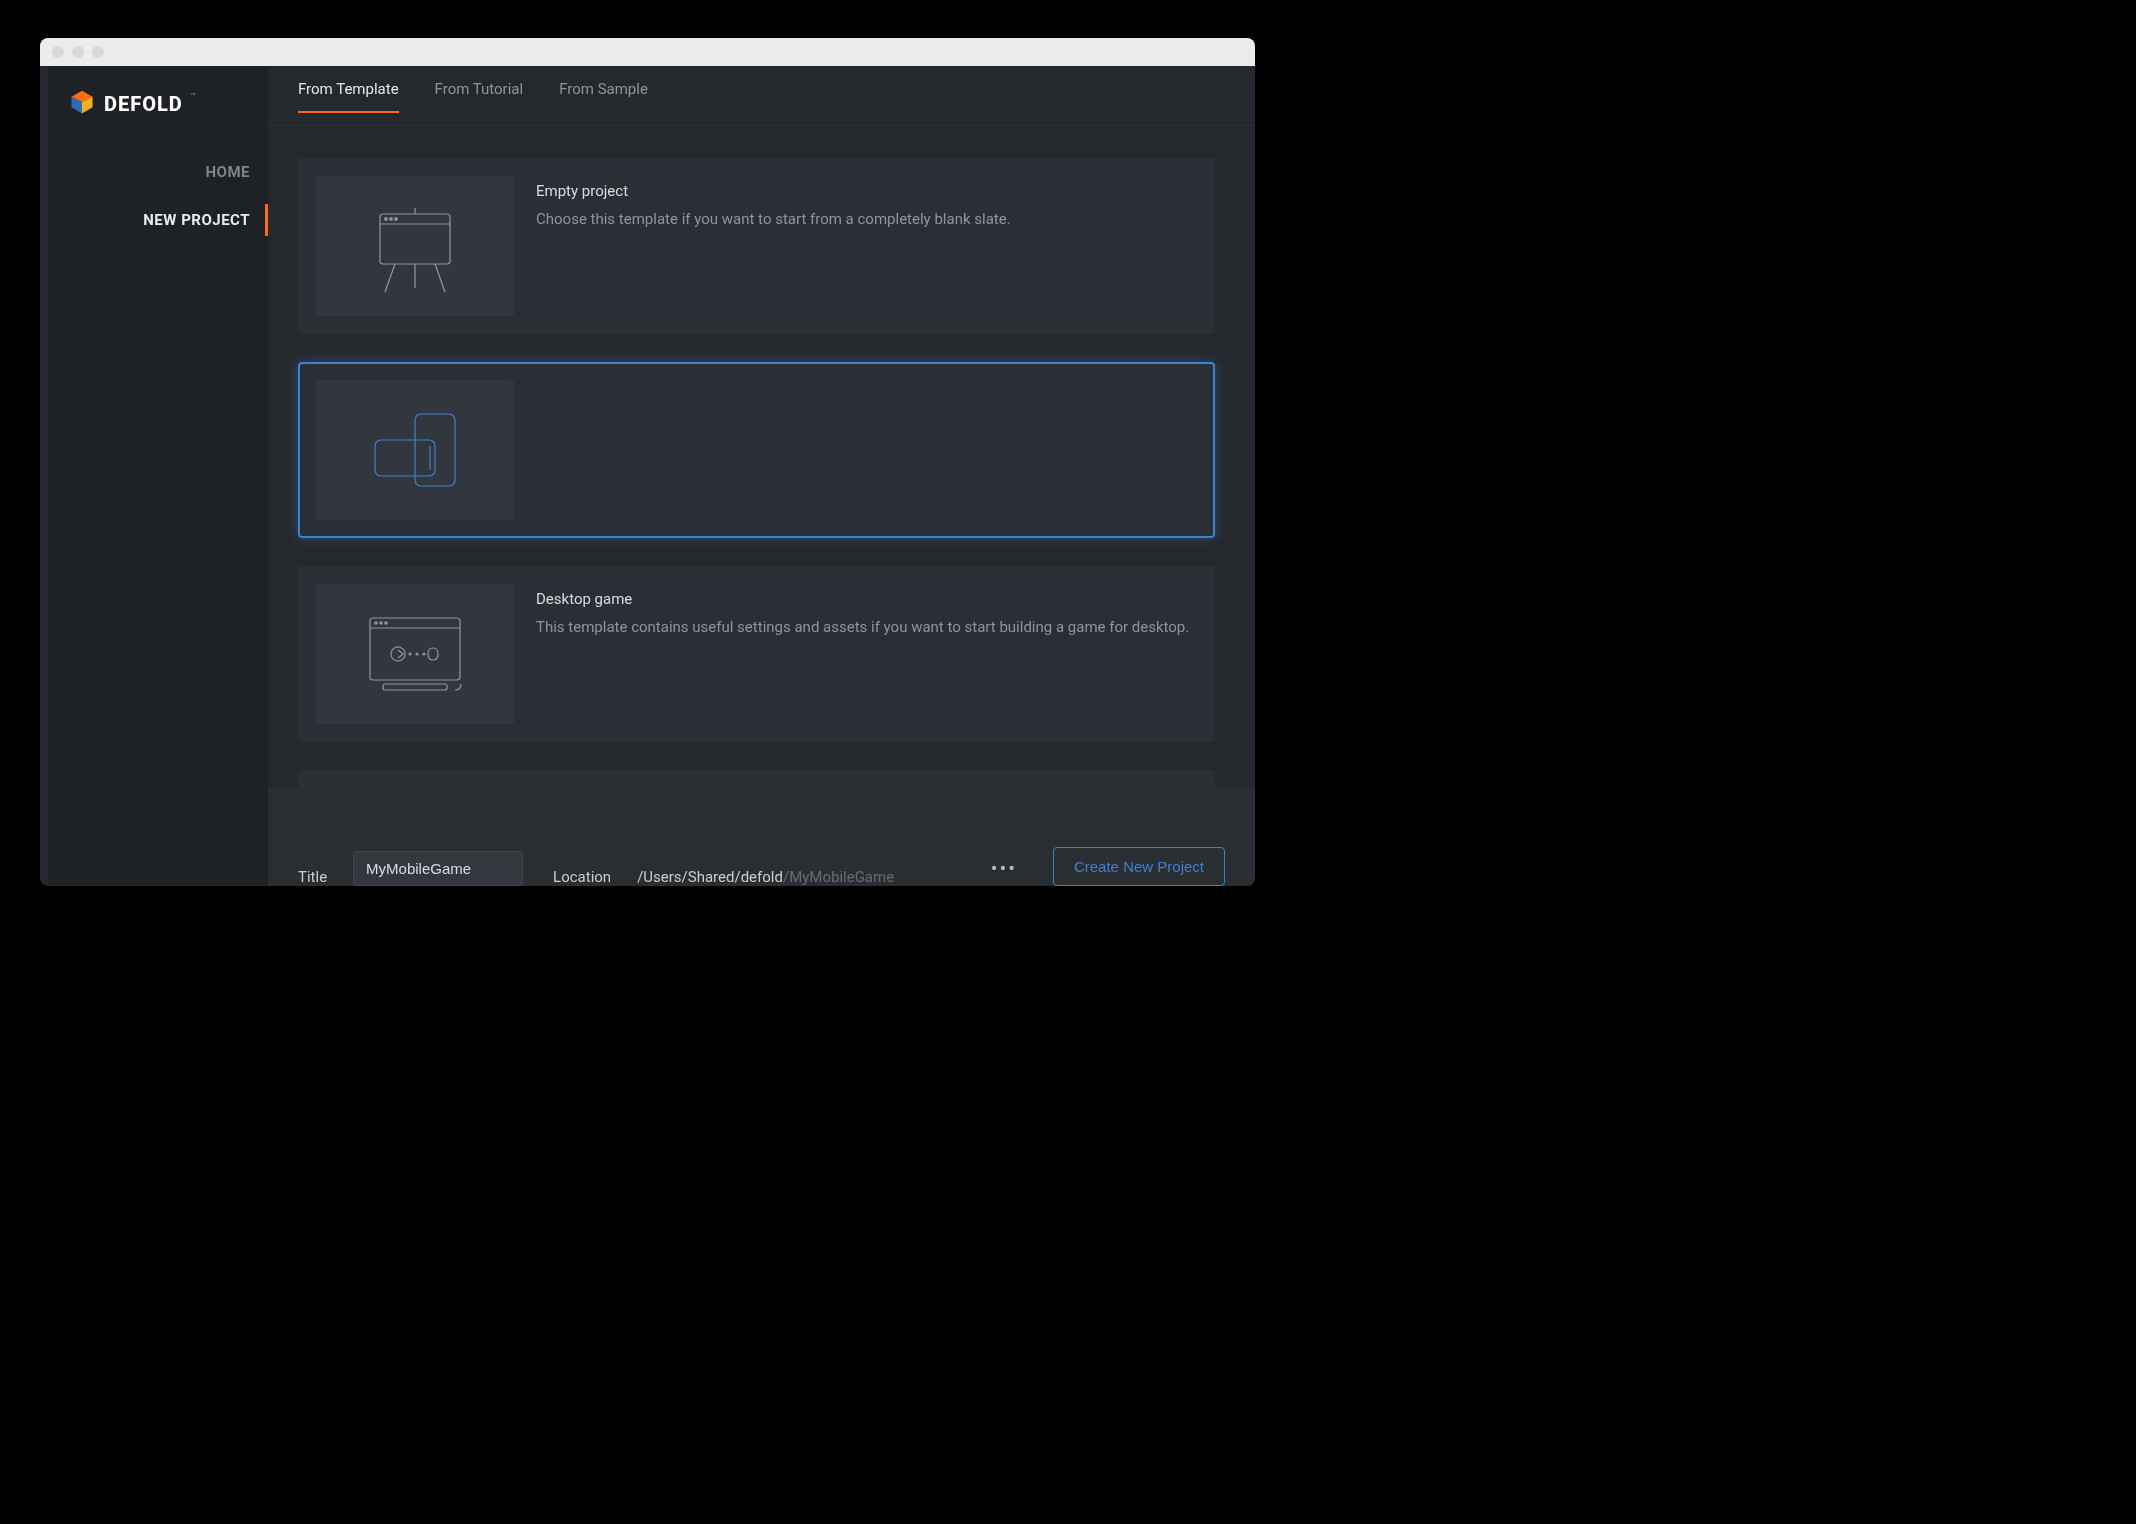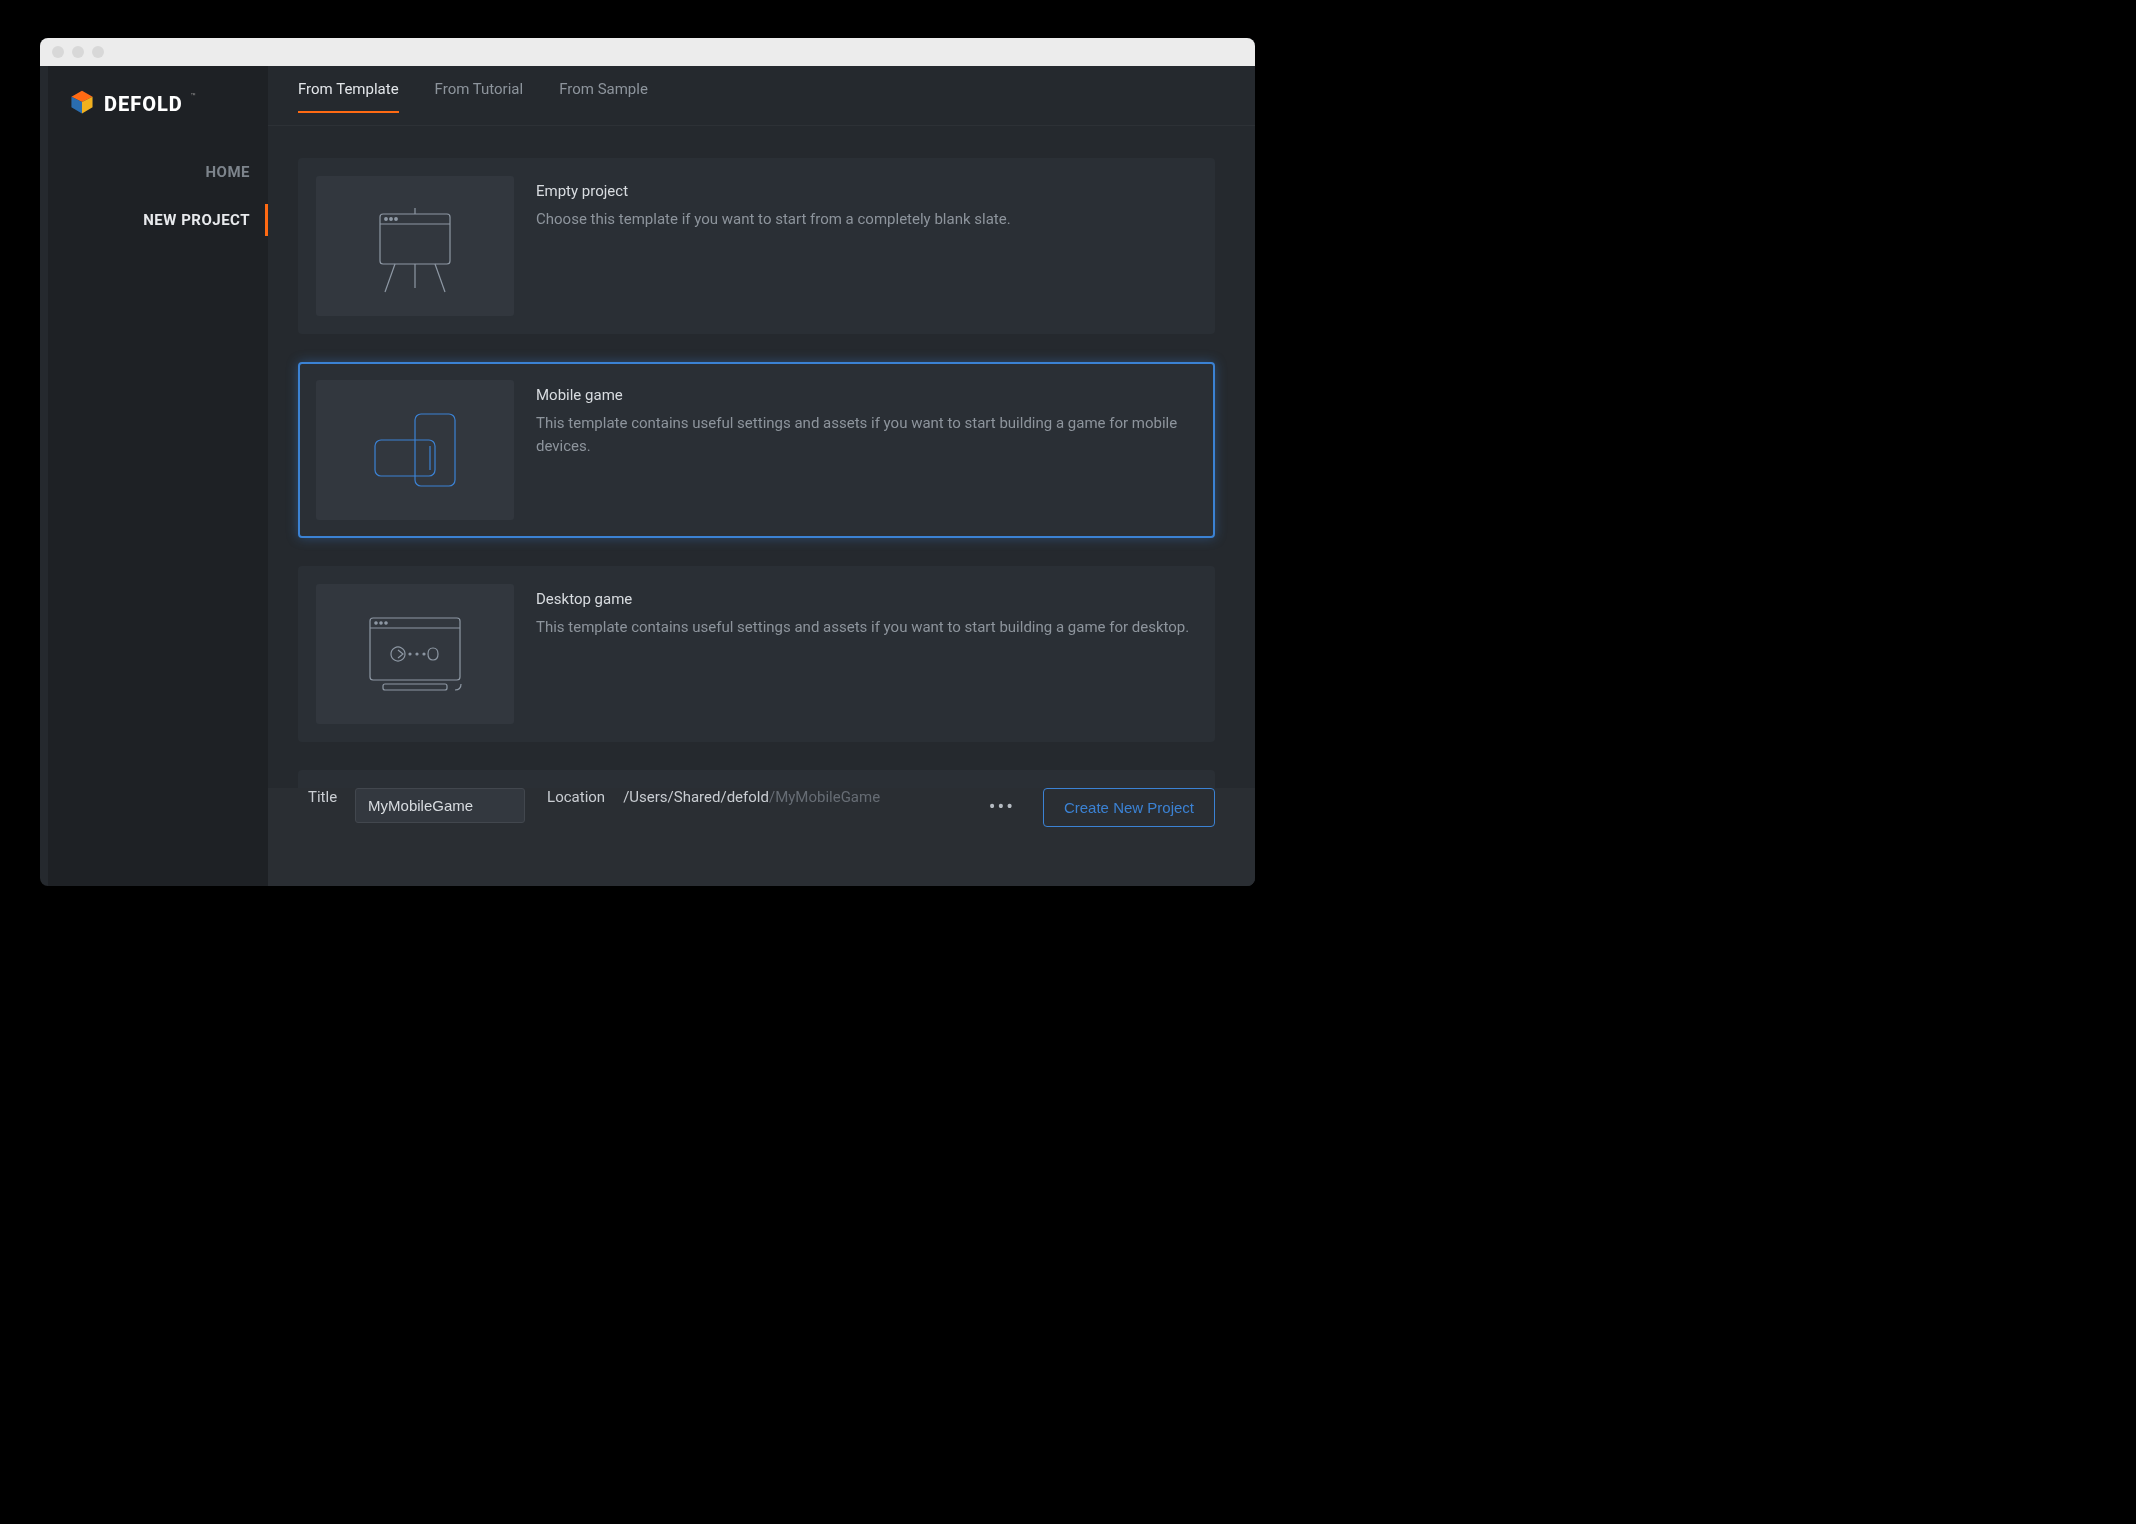--- a/index.html
+++ b/index.html
@@ -101,22 +101,22 @@
 .card-thumb {
   width: 198px; height: 140px; background: #32373e; border-radius: 3px;
   display: flex; align-items: center; justify-content: center; flex-shrink: 0;
 }
 .card-thumb svg { stroke: #8e98a4; fill: none; stroke-width: 1.2; }
 .card.selected .card-thumb svg { stroke: #3b82d4; }
 .card-body { padding-top: 6px; }
 .card-title { color: #d8dce0; font-size: 15px; margin-bottom: 8px; }
 .card-desc { color: #8d949c; font-size: 15px; line-height: 1.55; max-width: 680px; }
 .footer {
-  height: 98px; background: #2a2e33; display: flex; align-items: flex-start;
-  padding: 0 40px; gap: 18px; flex-shrink: 0;
+  height: 98px; background: #2a2e33; display: flex; align-items: flex-end;
+  padding: 0 30px; gap: 26px; flex-shrink: 0;
 }
 .footer-label { color: #c9cdd2; font-size: 15px; }
 .title-input {
   background: #33383f; border: 1px solid #42474e; border-radius: 3px;
   color: #d8dce0; font-size: 15px; padding: 8px 12px; width: 170px;
 }
 .loc-text { color: #c9cdd2; font-size: 15px; }
 .loc-suffix { color: #666c74; }
 .spacer { flex: 1; }
 .overflow-btn { color: #b5bbc2; font-size: 20px; letter-spacing: 2px; cursor: pointer; padding: 6px 10px; }
@@ -181,24 +181,20 @@
               </div>
             </div>
             <div class="card selected">
               <div class="card-thumb">
                 <svg width="110" height="100" viewBox="0 0 110 100">
                   <rect x="55" y="14" width="40" height="72" rx="6"></rect>
                   <rect x="15" y="40" width="60" height="36" rx="6"></rect>
                   <line x1="70" y1="46" x2="70" y2="70"></line>
                 </svg>
               </div>
-              <div class="card-body">
-                <div class="card-title">Mobile game</div>
-                <div class="card-desc">This template contains useful settings and assets if you want to start building a game for mobile devices.</div>
-              </div>
             </div>
             <div class="card">
               <div class="card-thumb">
                 <svg width="120" height="100" viewBox="0 0 120 100">
                   <rect x="15" y="14" width="90" height="62" rx="3"></rect>
                   <line x1="15" y1="24" x2="105" y2="24"></line>
                   <circle cx="21" cy="19" r="1.2" fill="#8e98a4"></circle>
                   <circle cx="26" cy="19" r="1.2" fill="#8e98a4"></circle>
                   <circle cx="31" cy="19" r="1.2" fill="#8e98a4"></circle>
                   <path d="M36 50 a7 7 0 1 1 0 0.01 M43 46 l5 4 l-5 4"></path>

